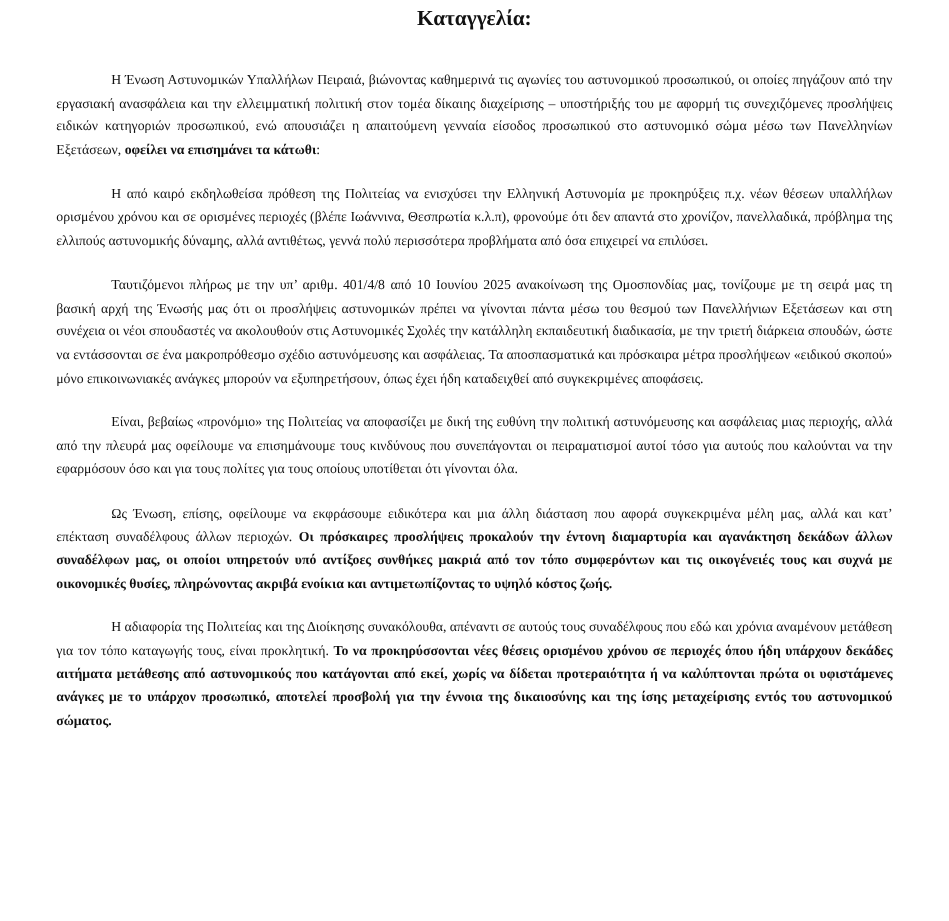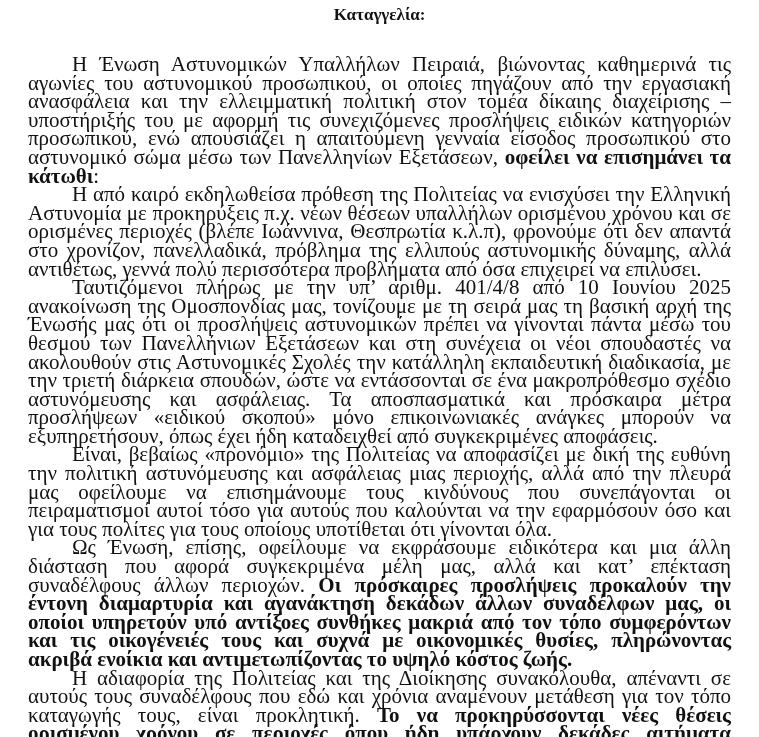--- a/index.html
+++ b/index.html
@@ -32,22 +32,22 @@
     margin: 0 0 0 0;
     font-size: 15.5px;
     line-height: 21px;
     font-weight: bold;
     text-align: center;
   }
   .body-text {
     margin-top: 29px;
   }
   .body-text p {
-    margin: 0;
-    font-size: 21px;
+    margin: 17px;
+    font-size: 11px;
     line-height: 18.6px;
     text-align: justify;
     text-indent: 44px;
   }
   .run-bold { font-weight: bold; }
   .run-underline { }
 </style>
 </head>
 <body style="color: rgb(17, 17, 17); background: rgb(255, 255, 255);">
 

